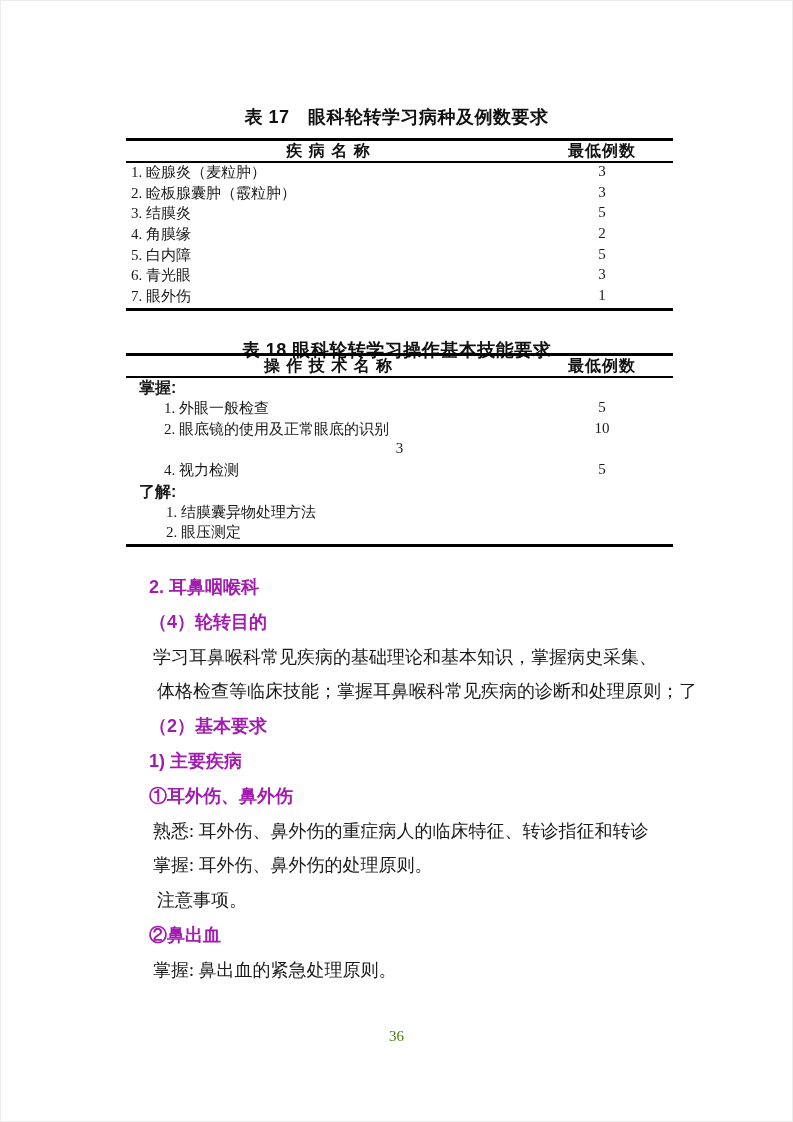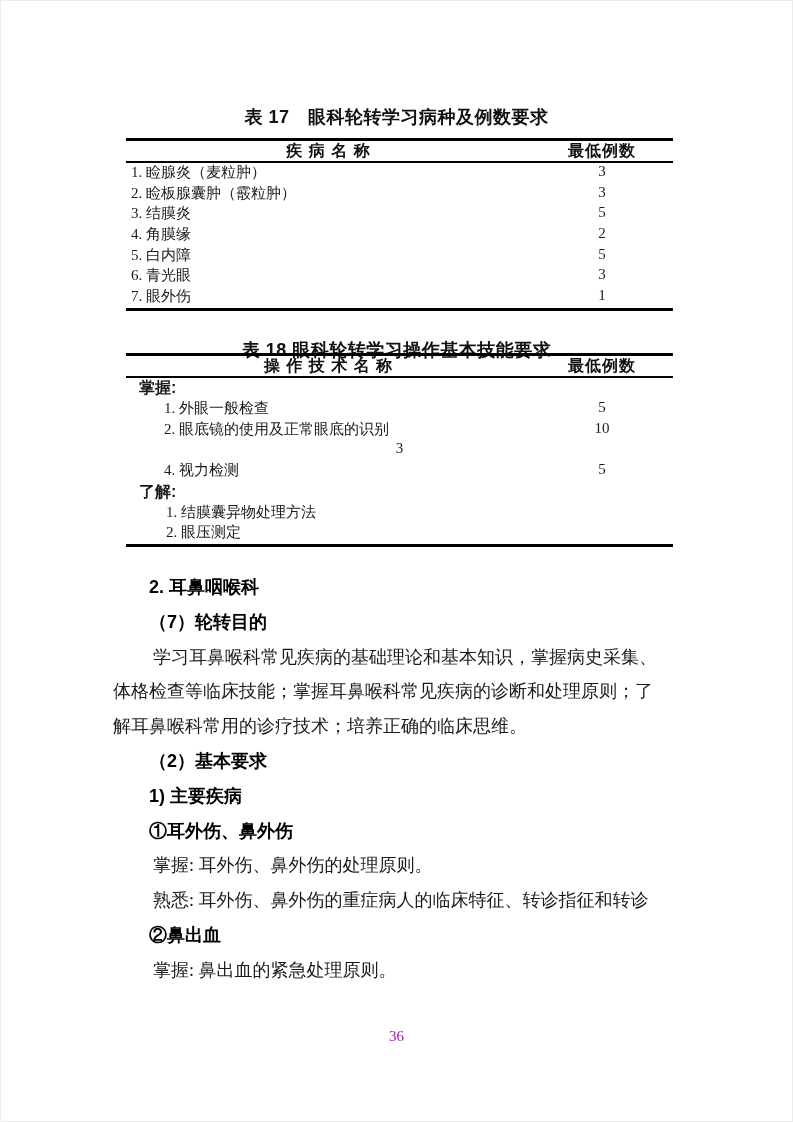--- a/index.html
+++ b/index.html
@@ -38,29 +38,29 @@
   #table18 .trow.category .tname {
     padding-left:13px; font-weight:bold;
     font-family:"Liberation Sans", sans-serif; font-size:16px;
   }
   #table18 .trow.item  .tname { padding-left:38px; }
   #table18 .trow.item2 .tname { padding-left:40px; }
   
   #body-text { position:absolute; top:575px; left:112px; width:562px; }
   .bline { height:34.8px; font-size:18px; line-height:22px; white-space:nowrap; }
   .bline.heading {
-    font-weight:bold; font-family:"Liberation Sans", sans-serif; color:#000000;
+    font-weight:bold; font-family:"Liberation Sans", sans-serif; color:#a21caf;
   }
   .bline.h     { padding-left:36px; }
   .bline.first { padding-left:40px; }
-  .bline.cont  { padding-left:0; }
+  .bline.cont  { padding-left:0;margin-left:44px; }
   
   #page-number {
     position:absolute; top:1027px; left:0; width:100%;
-    text-align:center; font-size:15px; color:#a21caf;
+    text-align:center; font-size:15px; color:#4d7c0f;
   }
 </style>
 </head>
 <body>
 
 <div class="page">
 
   <div class="table-title" id="title17">表 17　眼科轮转学习病种及例数要求</div>
 
   <div class="dtable" id="table17">
@@ -137,28 +137,28 @@
         </div>
         <div class="trow item2">
           <span class="tname">2. 眼压测定</span>
           <span class="tval"></span>
         </div>
       </div>
   </div>
 
   <div id="body-text">
       <div class="bline heading h">2. 耳鼻咽喉科</div>
-      <div class="bline heading h">（7）轮转目的</div>
+      <div class="bline heading h">（4）轮转目的</div>
       <div class="bline body first">学习耳鼻喉科常见疾病的基础理论和基本知识，掌握病史采集、</div>
       <div class="bline body cont">体格检查等临床技能；掌握耳鼻喉科常见疾病的诊断和处理原则；了</div>
-      <div class="bline body cont">解耳鼻喉科常用的诊疗技术；培养正确的临床思维。</div>
       <div class="bline heading h">（2）基本要求</div>
       <div class="bline heading h">1) 主要疾病</div>
       <div class="bline heading h">①耳外伤、鼻外伤</div>
+      <div class="bline body first">熟悉: 耳外伤、鼻外伤的重症病人的临床特征、转诊指征和转诊</div>
       <div class="bline body first">掌握: 耳外伤、鼻外伤的处理原则。</div>
-      <div class="bline body first">熟悉: 耳外伤、鼻外伤的重症病人的临床特征、转诊指征和转诊</div>
+      <div class="bline body cont">注意事项。</div>
       <div class="bline heading h">②鼻出血</div>
       <div class="bline body first">掌握: 鼻出血的紧急处理原则。</div>
     </div>
 
   <div id="page-number">36</div>
 
 </div>
 
 </body></html>

